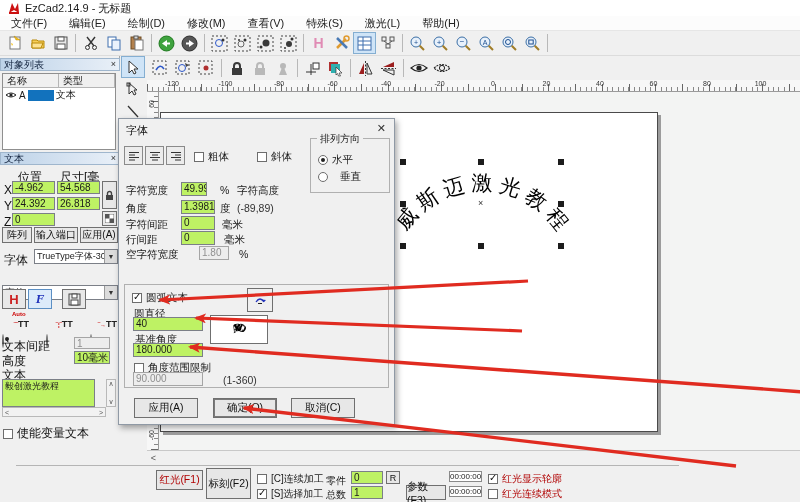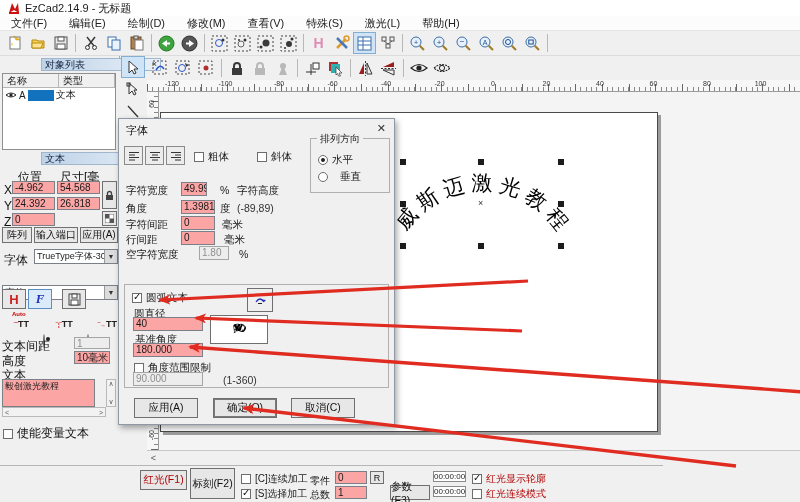--- a/index.html
+++ b/index.html
@@ -17,32 +17,32 @@
             display:flex;align-items:center;padding-left:3px;box-sizing:border-box;border-bottom:1px solid #dcdcdc;}
   .tbtn{width:23px;height:22px;display:flex;align-items:center;justify-content:center;flex:0 0 auto;
         border:1px solid transparent;box-sizing:border-box;background:transparent;}
   .tbtn.pressed{background:#cfe4f7;border:1px solid #84aed1;}
   .tsep{width:1px;height:18px;background:#b8b8b8;margin:0 3px;flex:0 0 auto;}
   .toolbar2{position:absolute;left:149px;top:56px;height:24px;display:flex;align-items:center;z-index:5;}
   .palette{position:absolute;left:121px;top:56px;width:26px;display:flex;flex-direction:column;z-index:4;}
   .palette .tbtn{width:24px;height:22px;}
   
   .lcol{position:absolute;left:0;top:56px;width:120px;height:409px;background:#f0f0f0;border-right:1px solid #a9a9a9;box-sizing:border-box;}
-  .panel{position:absolute;background:#f0f0f0;padding-left:41px;}
+  .panel{position:absolute;background:#f0f0f0;}
   .phead{height:13px;display:flex;align-items:center;padding:0 3px;font-size:10px;color:#13243f;
          background:linear-gradient(to right,#bdd2e8,#e9f0f8);border:1px solid #9fb6cd;box-sizing:border-box;}
   .phead .sp{flex:1;}
   .phx{font-size:9px;color:#333;line-height:9px;}
   .olist{position:absolute;left:2px;top:15px;width:114px;height:77px;background:#fff;border:1px solid #8f8f8f;box-sizing:border-box;font-size:10px;}
   .ohead{display:flex;height:14px;}
   .ohead div{flex:1;background:#f0f0f0;border-right:1px solid #b5b5b5;border-bottom:1px solid #b5b5b5;padding-left:4px;line-height:14px;box-sizing:border-box;}
   .orow{display:flex;align-items:center;height:14px;gap:2px;padding-left:2px;}
   .swatch{width:26px;height:11px;background:#1272bd;}
   .flabel{font-size:12px;color:#111;text-align:center;}
-  .fld{background:#fca5a5;border:1px solid #7b7f87;box-sizing:border-box;font-size:10px;line-height:12px;padding:0 2px;overflow:hidden;white-space:nowrap;}
+  .fld{background:#bef264;border:1px solid #7b7f87;box-sizing:border-box;font-size:10px;line-height:12px;padding:0 2px;overflow:hidden;white-space:nowrap;}
   .fld.dis{background:#ededed;color:#8f8f8f;border-color:#a5a5a5;}
   .wbtn{background:#e8e8e8;border:1px solid #707070;box-sizing:border-box;display:flex;align-items:center;justify-content:center;
         font-size:10px;color:#111;}
   .combo{background:#fff;border:1px solid #7b7f87;box-sizing:border-box;display:flex;align-items:center;font-size:9px;overflow:hidden;}
   .combo .val{flex:1;padding-left:2px;white-space:nowrap;overflow:hidden;}
   .combo .da{width:12px;align-self:stretch;background:#dcdcdc;border-left:1px solid #9a9a9a;display:flex;align-items:center;justify-content:center;font-size:7px;color:#333;}
   .cb{display:flex;align-items:center;gap:4px;}
   .bx{width:10px;height:10px;background:#fff;border:1px solid #6d6d6d;box-sizing:border-box;position:relative;flex:0 0 auto;}
   .cb.on .bx::after{content:"✓";position:absolute;left:0px;top:-3px;font-size:10px;color:#111;}
   .rd{width:10px;height:10px;border-radius:50%;background:#fff;border:1px solid #6d6d6d;box-sizing:border-box;position:relative;flex:0 0 auto;}
@@ -81,21 +81,21 @@
   .dclose{position:absolute;right:8px;top:3px;font-size:11px;color:#333;}
   .alnbtn{position:absolute;width:19px;height:19px;background:#ececec;border:1px solid #8a8a8a;box-sizing:border-box;display:flex;align-items:center;justify-content:center;}
   .group{position:absolute;border:1px solid #b0b0b0;box-sizing:border-box;}
   .glabel{position:absolute;top:-7px;left:6px;background:#f0f0f0;padding:0 3px;font-size:10px;}
   .btn{position:absolute;background:#e7e7e7;border:1px solid #6f6f6f;box-sizing:border-box;display:flex;align-items:center;justify-content:center;font-size:10.5px;color:#111;}
   .abcd{position:absolute;background:#fff;border:1px solid #6f6f6f;box-sizing:border-box;}
   .abcdwrap{position:absolute;left:50%;bottom:0px;}
   .abcdch{position:absolute;left:-6px;top:-14px;width:12px;text-align:center;font-size:11px;font-weight:bold;
           font-family:"Liberation Serif","DejaVu Serif",serif;color:#000;}
   
-  .bbar{position:absolute;left:0;top:465px;width:663px;height:37px;background:#f0f0f0;border-top:1px solid #b5b5b5;box-sizing:border-box;font-size:10px;}
+  .bbar{position:absolute;left:16px;top:465px;width:663px;height:37px;background:#f0f0f0;border-top:1px solid #b5b5b5;box-sizing:border-box;font-size:10px;}
   .redtxt{color:#b00000;}
   .timefld{position:absolute;width:33px;height:11px;background:#fff;border:1px solid #8a8a8a;box-sizing:border-box;font-size:8px;line-height:9px;text-align:center;color:#222;}
   .arrowsvg{position:absolute;left:0;top:0;z-index:90;pointer-events:none;}
 </style>
 </head>
 <body>
 
 <div id="app">
 
   <div class="titlebar">

